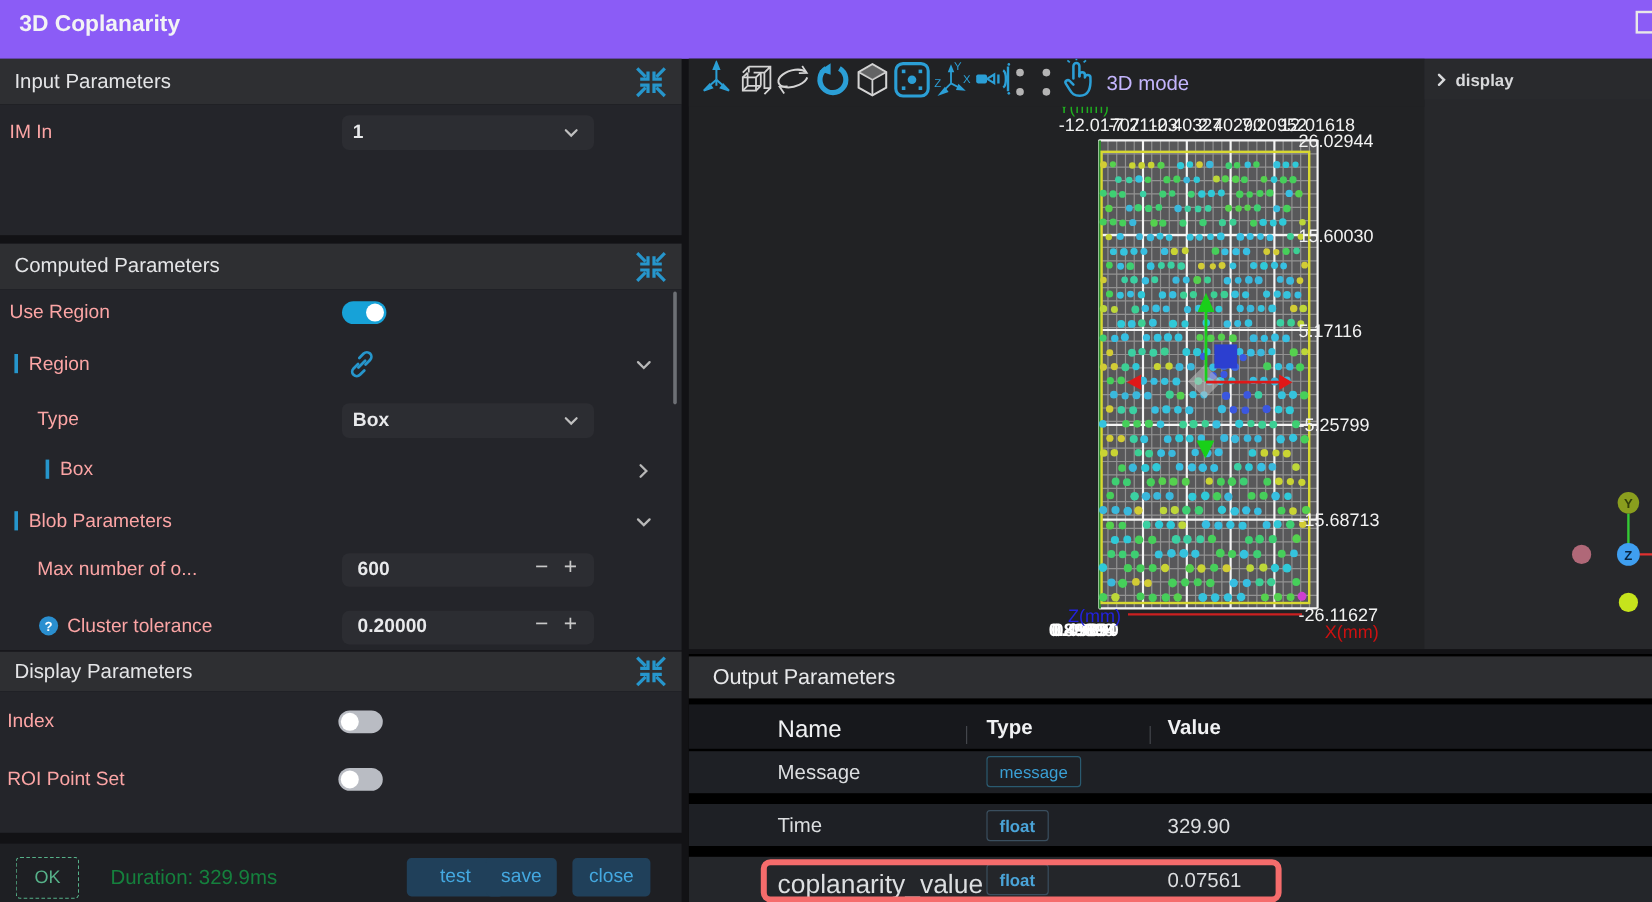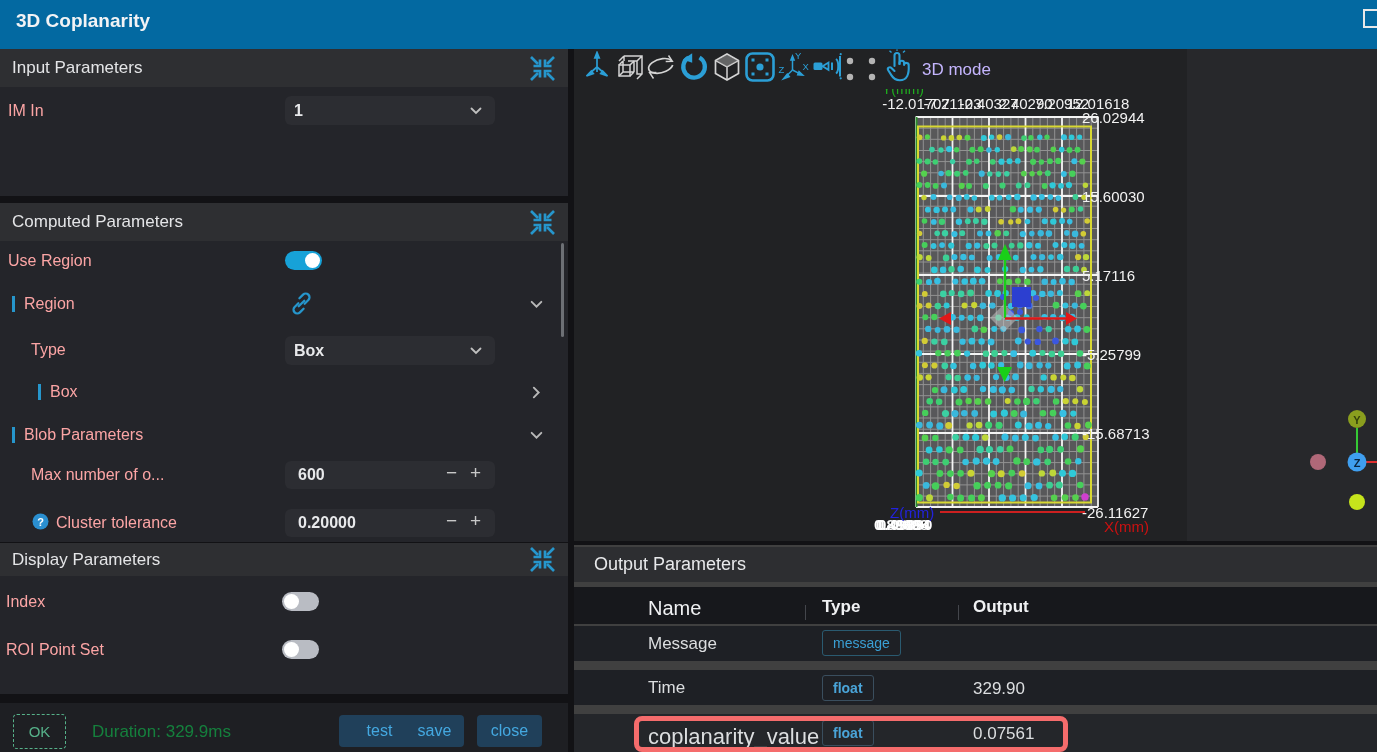--- a/index.html
+++ b/index.html
@@ -4,21 +4,21 @@
 html,body{width:1377px;height:752px;background:#121215;font-family:"Liberation Sans",sans-serif;overflow:hidden;color:#dfe0e2}
 .abs{position:absolute}
 .hdr{position:absolute;left:0;width:568px;height:38px;background:#2e2f32;display:flex;align-items:center;justify-content:space-between;padding:0 12px;font-size:17px;color:#e4e5e7}
 .body-sec{position:absolute;left:0;width:568px;background:#24252a}
 .row-label{font-size:16px;color:#fca5a5}
 .ctl{position:absolute;left:285px;width:210px;height:29px;background:#2c2d32;border-radius:6px;display:flex;align-items:center;font-size:16px;font-weight:bold;color:#e8e9eb}
 .ctl .chev{position:absolute;right:12px;top:8px}
 .bluebar{display:inline-block;width:3px;height:16px;background:#2696cc;margin-right:9px;vertical-align:-3px}
 .btn{height:32px;border-radius:4px;background:#20405a;color:#44a8e0;font-size:16px;display:flex;align-items:center;justify-content:center;position:absolute;top:715px}
 </style></head><body>
-<div class="abs" style="left:0;top:0;width:1377px;height:49px;background:#0369a1">
+<div class="abs" style="left:0;top:0;width:1377px;height:49px;background:#8b5cf6">
     <div class="abs" style="left:16px;top:10px;font-size:19px;font-weight:bold;color:#f2f3f5">3D Coplanarity</div>
     <div class="abs" style="left:1363px;top:9px;width:24px;height:19px;border:2.5px solid #e8e8e8"></div>
   </div>
 <div class="hdr" style="top:49px">Input Parameters<svg width="27" height="27" viewBox="0 0 27 27">
       <g stroke="#2696cc" stroke-width="2.7" fill="none">
         <path d="M2 2 L9 9"></path>
         <path d="M11 4.5 V11 H4.5"></path>
         <path d="M25 2 L18 9"></path>
         <path d="M16 4.5 V11 H22.5"></path>
         <path d="M2 25 L9 18"></path>
@@ -709,29 +709,35 @@
     <div class="abs" style="left:324px;top:20px;transform:translate(-50%,-50%)"><svg width="32" height="36" viewBox="0 0 32 36">
         <g stroke="#2b9fd6" stroke-width="2.1" fill="none" stroke-linecap="round" stroke-linejoin="round">
           <path d="M12.5 17 V6.5 a2.5 2.5 0 0 1 5 0 V15"></path>
           <path d="M17.5 15 v-1 a2.3 2.3 0 0 1 4.6 0 v2 a2.3 2.3 0 0 1 4.6 .5 c.2 3.8 0 7.6 -1.5 10.6 c-1.4 2.7 -3.9 4.1 -7.4 4.1 c-4.7 0 -6.4 -1.6 -8.3 -4.8 l-3.3 -5.2 c-1.3 -2 1.5 -3.9 3.2 -2.3 l3.1 3.1"></path>
         </g>
         <g stroke="#2b9fd6" stroke-width="1.5" fill="none">
           <path d="M9.5 3.5 L7.5 1.8 M21 3.5 L23 1.8 M15 1.8 V0.5"></path>
         </g>
       </svg></div>
     <div class="abs" style="left:348px;top:11px;font-size:17px;color:#c4b5fd">3D mode</div>
-  </div>
-<div class="abs" style="left:574px;top:545px;width:803px;height:207px;background:#404040">
+    <div class="abs" style="left:613px;top:1px;width:190px;height:33px;background:#292a2d;display:flex;align-items:center;padding-left:8px;font-size:14px;font-weight:bold;color:#d8d9db">
+      <svg width="13" height="13" viewBox="0 0 14 14">
+        <path d="M4.5 2.5 L9 7 L4.5 11.5" stroke="#d8d9db" stroke-width="2.2" fill="none" stroke-linecap="round"></path>
+      </svg>
+      <span style="margin-left:5px">display</span>
+    </div>
+  </div>
+<div class="abs" style="left:574px;top:545px;width:803px;height:207px;background:#000000">
     <div class="abs" style="left:0;top:2px;width:803px;height:35px;background:#2d2e31;display:flex;align-items:center;padding-left:20px;font-size:18px;color:#e8e9eb">Output Parameters</div>
     <div class="abs" style="left:0;top:42px;width:803px;height:37px;background:#17181c"></div>
     <div class="abs" style="left:74px;top:52px;font-size:20px;font-weight:normal;color:#f0f1f3">Name</div>
     <div class="abs" style="left:231px;top:60px;width:1px;height:15px;background:#44464c"></div>
     <div class="abs" style="left:248px;top:52px;font-size:17px;font-weight:bold;color:#f0f1f3">Type</div>
     <div class="abs" style="left:384px;top:60px;width:1px;height:15px;background:#44464c"></div>
-    <div class="abs" style="left:399px;top:52px;font-size:17px;font-weight:bold;color:#f0f1f3">Output</div>
+    <div class="abs" style="left:399px;top:52px;font-size:17px;font-weight:bold;color:#f0f1f3">Value</div>
     <div class="abs" style="left:0;top:81px;width:803px;height:35px;background:#1e2025"></div>
     <div class="abs" style="left:0;top:125px;width:803px;height:35px;background:#1e2025"></div>
     <div class="abs" style="left:0;top:169px;width:803px;height:38px;background:#24262a"></div>
     <div class="abs" style="left:74px;top:89px;font-size:17px;color:#dcdee0">Message</div>
     <div class="abs" style="left:248px;top:85px;height:26px;padding:0 10px;border:1px solid #2a5a70;border-radius:3px;color:#3a9fd4;font-size:14px;display:flex;align-items:center">message</div>
     <div class="abs" style="left:74px;top:133px;font-size:17px;color:#dcdee0">Time</div>
     <div class="abs" style="left:248px;top:130px;height:26px;padding:0 10px;border:1px solid #3a4e5e;border-radius:3px;color:#4aa4d8;font-size:14px;font-weight:bold;display:flex;align-items:center">float</div>
     <div class="abs" style="left:399px;top:134px;font-size:17px;color:#dcdee0">329.90</div>
     <div class="abs" style="left:74px;top:179px;font-size:22px;color:#dcdee0">coplanarity_value</div>
     <div class="abs" style="left:248px;top:175px;height:26px;padding:0 10px;border:1px solid #3a4e5e;border-radius:3px;color:#4aa4d8;font-size:14px;font-weight:bold;display:flex;align-items:center">float</div>

